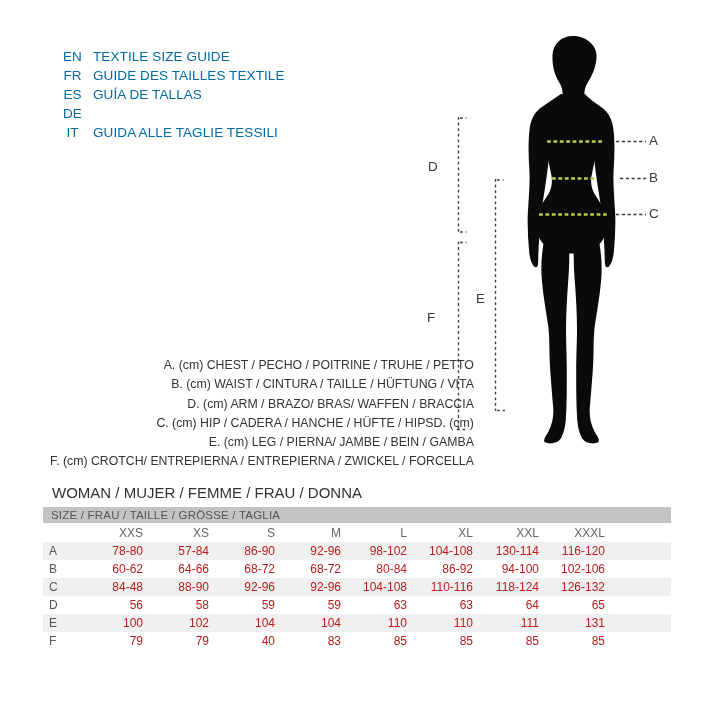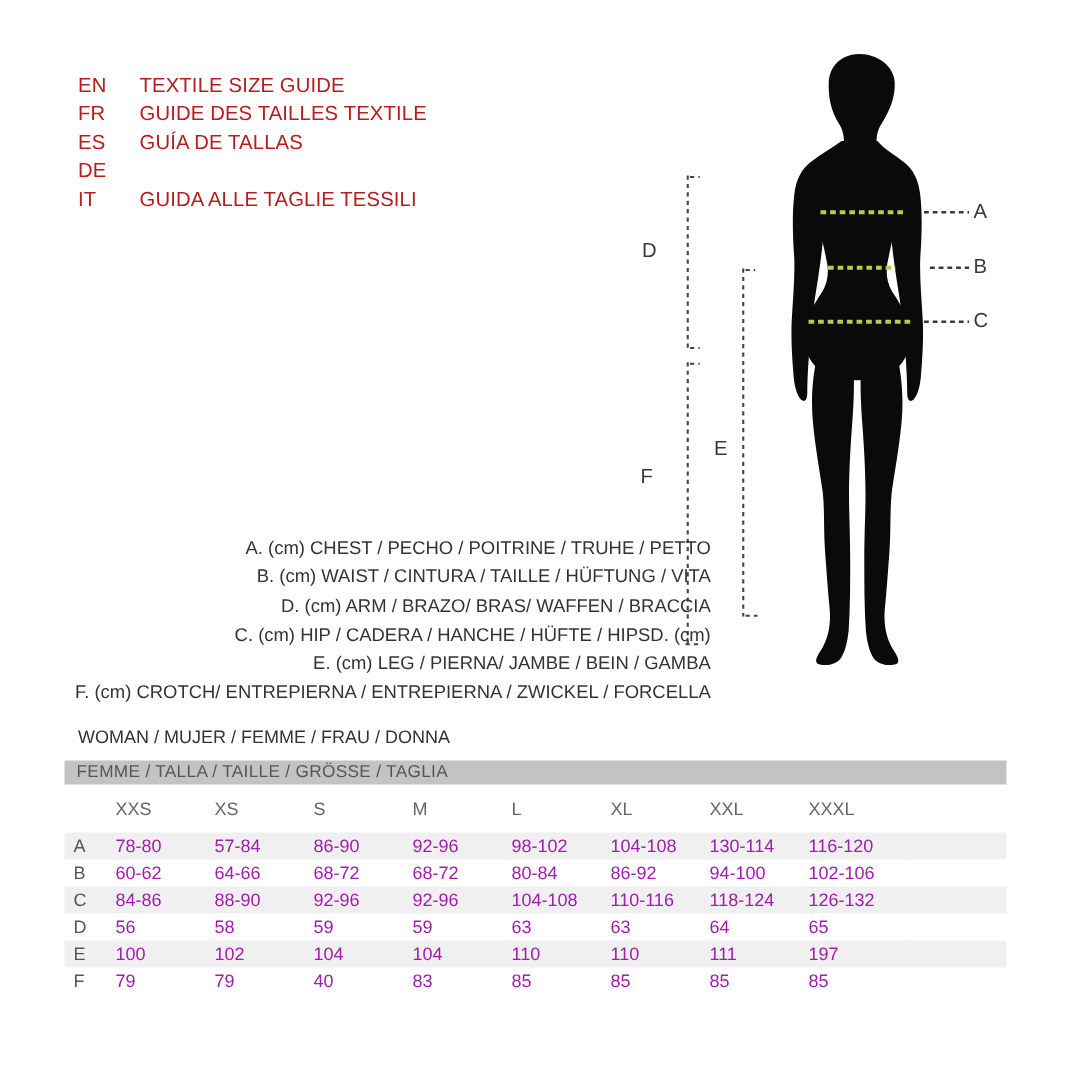--- a/index.html
+++ b/index.html
@@ -20,22 +20,23 @@
   .lang-block {
     position: absolute;
     left: 52px;
     top: 47px;
   }
   .lang-row {
     display: flex;
     height: 19px;
     line-height: 19px;
     font-size: 13.5px;
-    color: #b91c1c;
+    color: #0369a1;
     letter-spacing: 0.1px;
+    text-align: center;
   }
   .lang-code { width: 41px; }
 
   
   .figure-svg {
     position: absolute;
     left: 420px;
     top: 30px;
     width: 260px;
     height: 430px;
@@ -79,21 +80,21 @@
     color: #333333;
     white-space: nowrap;
     text-align: right;
   }
 
   
   .gender-line {
     position: absolute;
     left: 52px;
     top: 484px;
-    font-size: 12px;
+    font-size: 15px;
     color: #333333;
   }
 
   
   .size-table-wrap {
     position: absolute;
     left: 43px;
     top: 507px;
     width: 628px;
   }
@@ -105,33 +106,33 @@
     font-size: 11.5px;
     padding-left: 8px;
     letter-spacing: 0.2px;
   }
   table.sizes {
     width: 100%;
     border-collapse: collapse;
     table-layout: fixed;
   }
   table.sizes th {
-    height: 32px;
+    height: 19px;
     font-weight: normal;
     font-size: 12px;
     color: #666666;
-    text-align: left;
+    text-align: right;
     padding: 0;
     margin-top: 23px;
   }
   table.sizes td {
     height: 18px;
     font-size: 12px;
-    color: #a21caf;
-    text-align: left;
+    color: #b91c1c;
+    text-align: right;
     padding: 0;
   }
   table.sizes tr.striped td { background: var(--stripe-bg, #f0f0f0); }
   table.sizes td.rowlabel {
     text-align: left;
     padding-left: 6px;
     color: #555555;
   }
 </style>
 </head>
@@ -201,21 +202,21 @@
     <div class="legend-line">B. (cm) WAIST / CINTURA / TAILLE / HÜFTUNG / VITA</div>
     <div class="legend-line">D. (cm) ARM / BRAZO/ BRAS/ WAFFEN / BRACCIA</div>
     <div class="legend-line">C. (cm) HIP / CADERA / HANCHE / HÜFTE / HIPSD. (cm)</div>
     <div class="legend-line">E. (cm) LEG / PIERNA/ JAMBE / BEIN / GAMBA</div>
     <div class="legend-line">F. (cm) CROTCH/ ENTREPIERNA / ENTREPIERNA / ZWICKEL / FORCELLA</div>
   </div>
 
   <div class="gender-line">WOMAN / MUJER / FEMME / FRAU / DONNA</div>
 
   <div class="size-table-wrap">
-    <div class="size-band">FEMME / TALLA / TAILLE / GRÖSSE / TAGLIA</div>
+    <div class="size-band">SIZE / FRAU / TAILLE / GRÖSSE / TAGLIA</div>
     <table class="sizes">
       <colgroup>
         <col style="width:34px">
           <col style="width:66px">
           <col style="width:66px">
           <col style="width:66px">
           <col style="width:66px">
           <col style="width:66px">
           <col style="width:66px">
           <col style="width:66px">
@@ -256,21 +257,21 @@
           <td>68-72</td>
           <td>68-72</td>
           <td>80-84</td>
           <td>86-92</td>
           <td>94-100</td>
           <td>102-106</td>
           <td></td>
         </tr>
         <tr class="striped">
           <td class="rowlabel">C</td>
-          <td>84-86</td>
+          <td>84-48</td>
           <td>88-90</td>
           <td>92-96</td>
           <td>92-96</td>
           <td>104-108</td>
           <td>110-116</td>
           <td>118-124</td>
           <td>126-132</td>
           <td></td>
         </tr>
         <tr>
@@ -287,21 +288,21 @@
         </tr>
         <tr class="striped">
           <td class="rowlabel">E</td>
           <td>100</td>
           <td>102</td>
           <td>104</td>
           <td>104</td>
           <td>110</td>
           <td>110</td>
           <td>111</td>
-          <td>197</td>
+          <td>131</td>
           <td></td>
         </tr>
         <tr>
           <td class="rowlabel">F</td>
           <td>79</td>
           <td>79</td>
           <td>40</td>
           <td>83</td>
           <td>85</td>
           <td>85</td>

